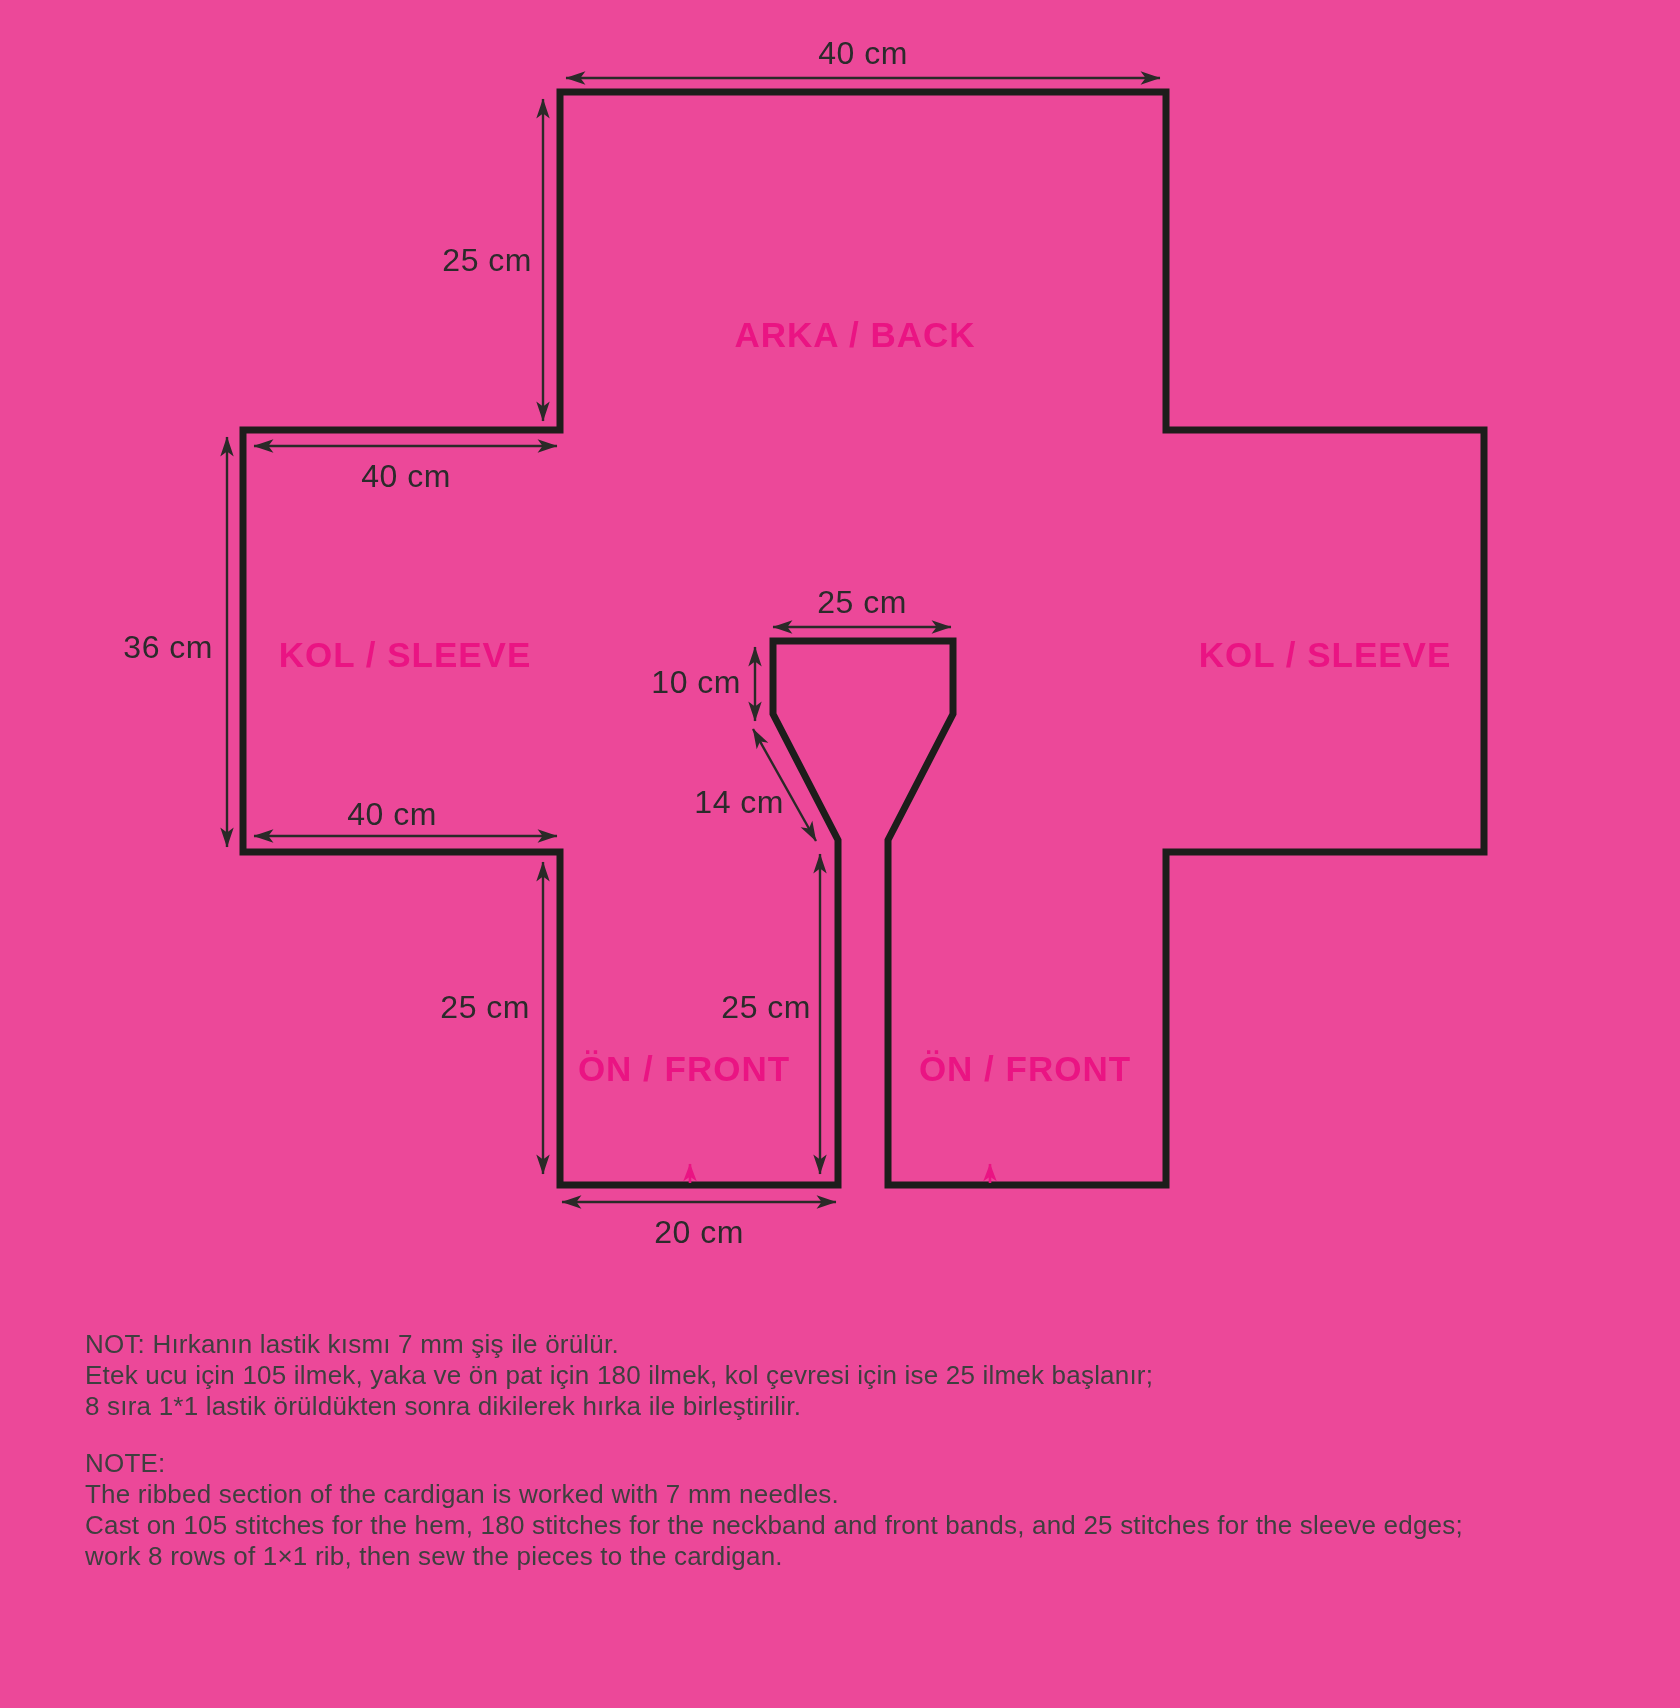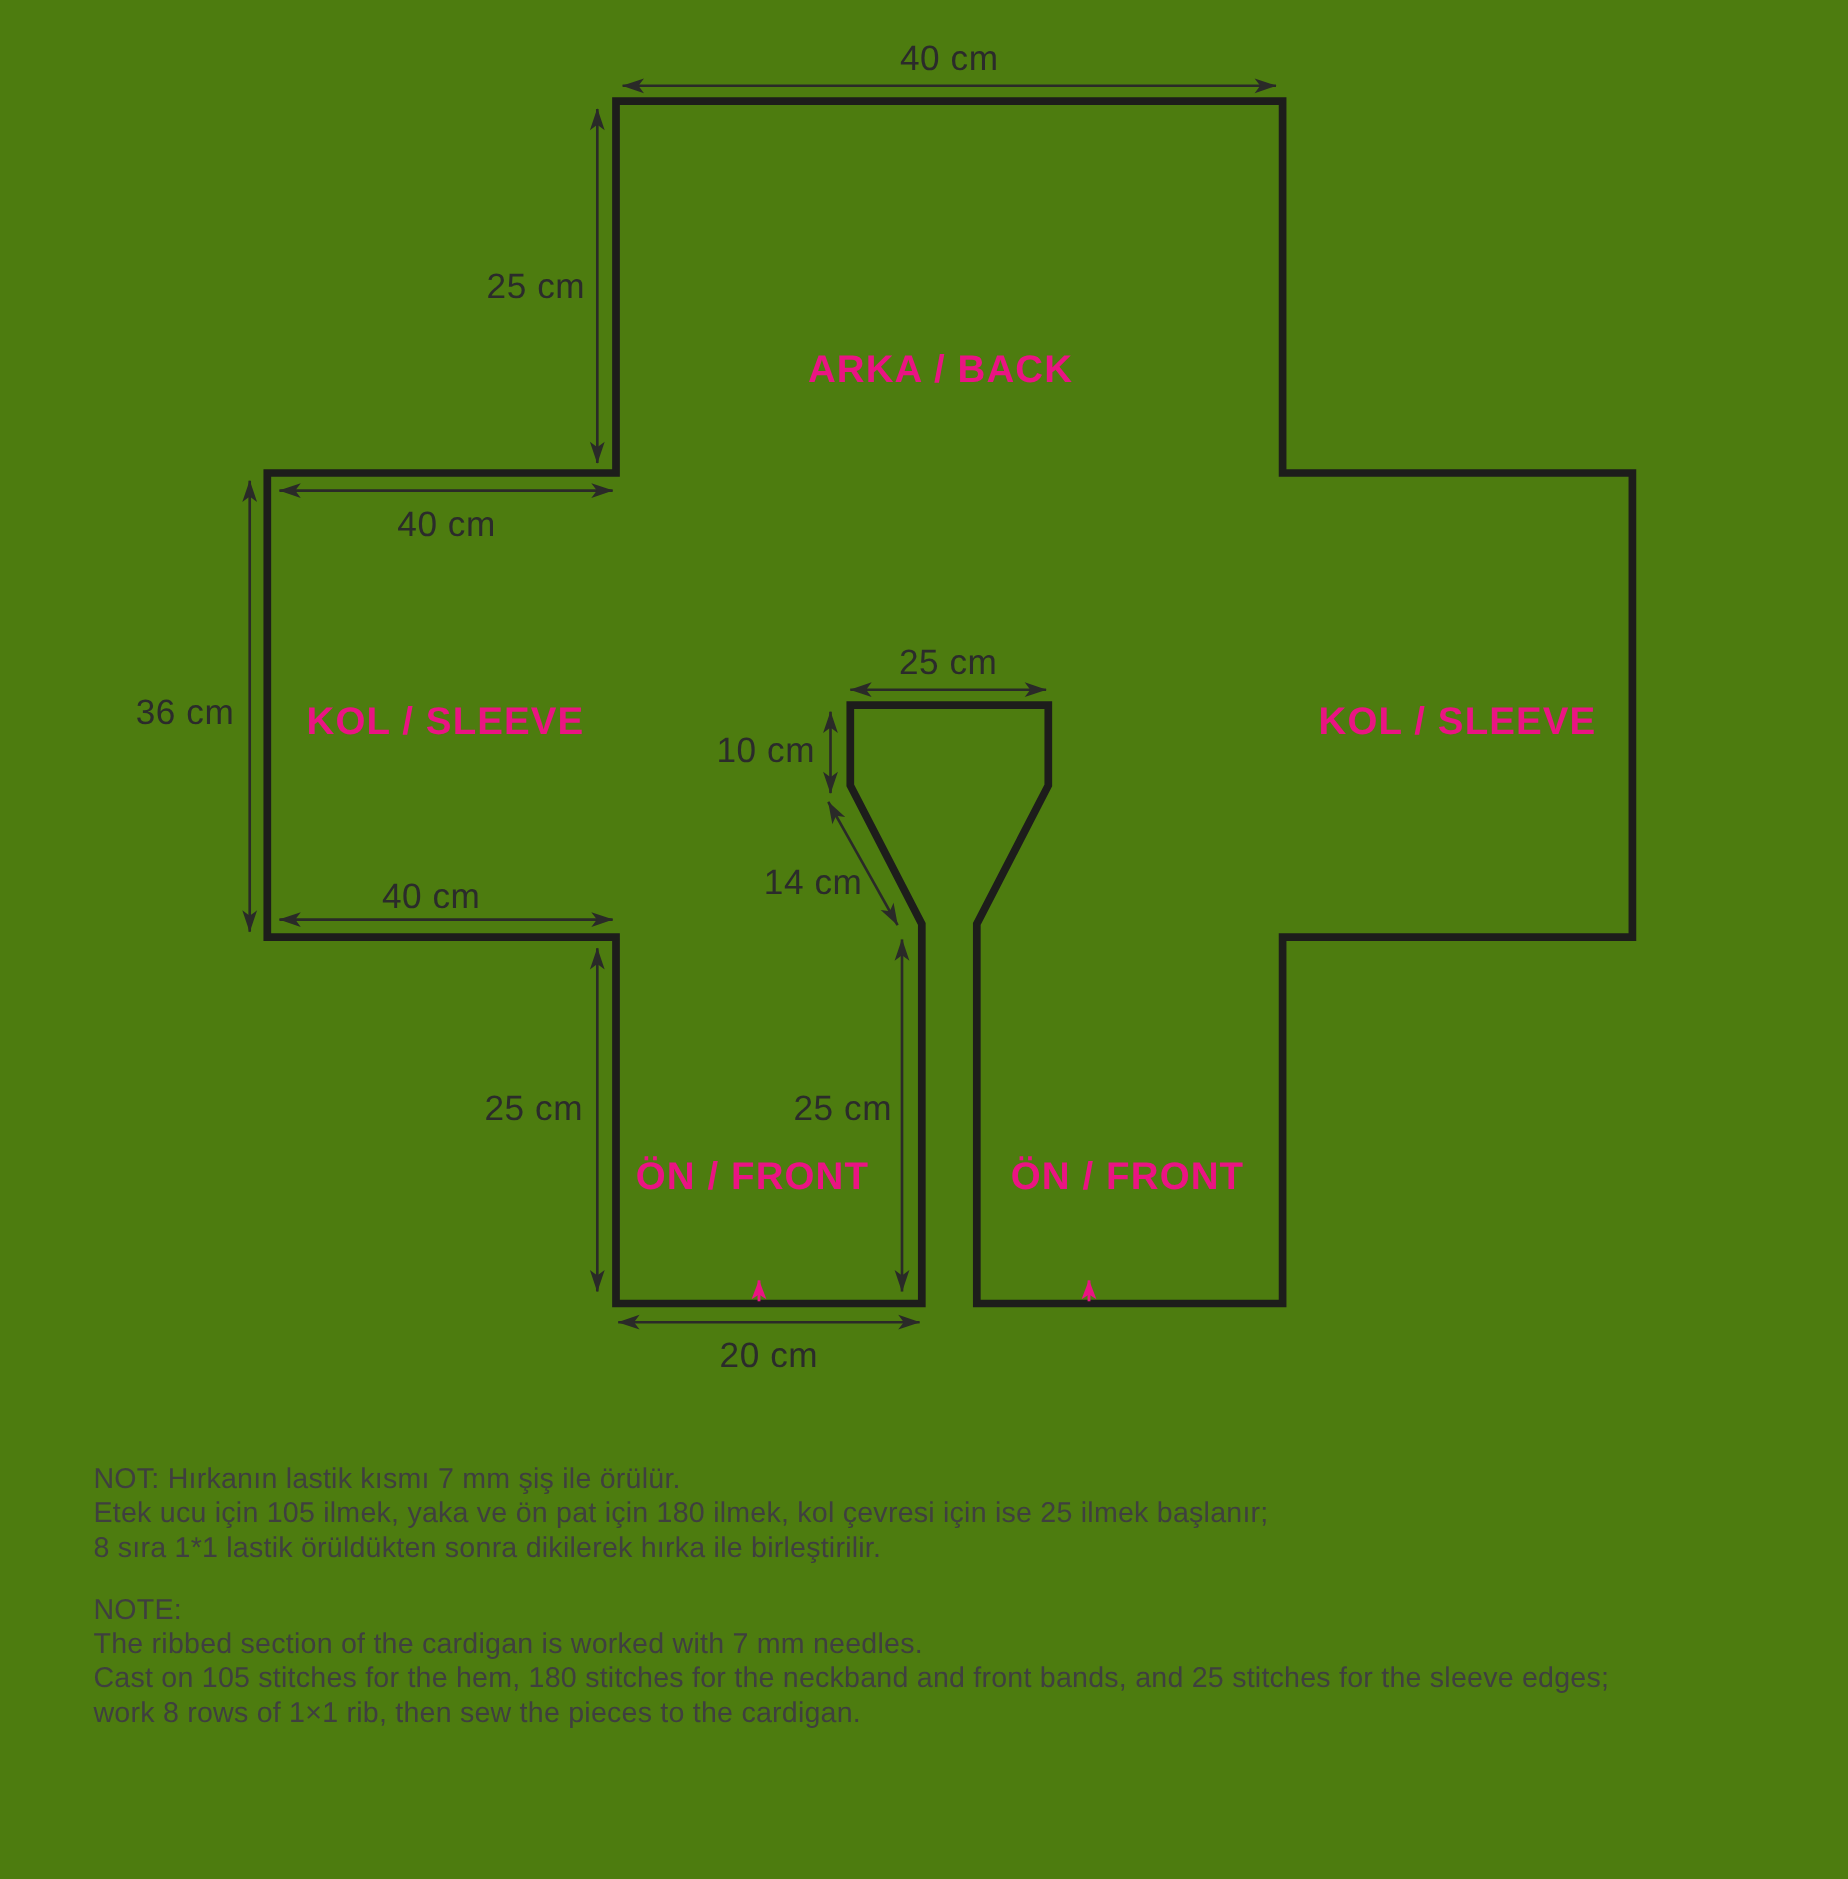--- a/index.html
+++ b/index.html
@@ -4,21 +4,21 @@
 <style>
   html, body {
     margin: 0;
     padding: 0;
     background: #ffffff;
   }
   .canvas {
     position: relative;
     width: 1680px;
     height: 1708px;
-    background: #4d7c0f;
+    background: #ec4899;
     font-family: "Liberation Sans", sans-serif;
   }
   svg { display: block; }
 
   .outline {
     fill: none;
     stroke: #1d1d1b;
     stroke-width: 7;
     stroke-linejoin: miter;
   }

